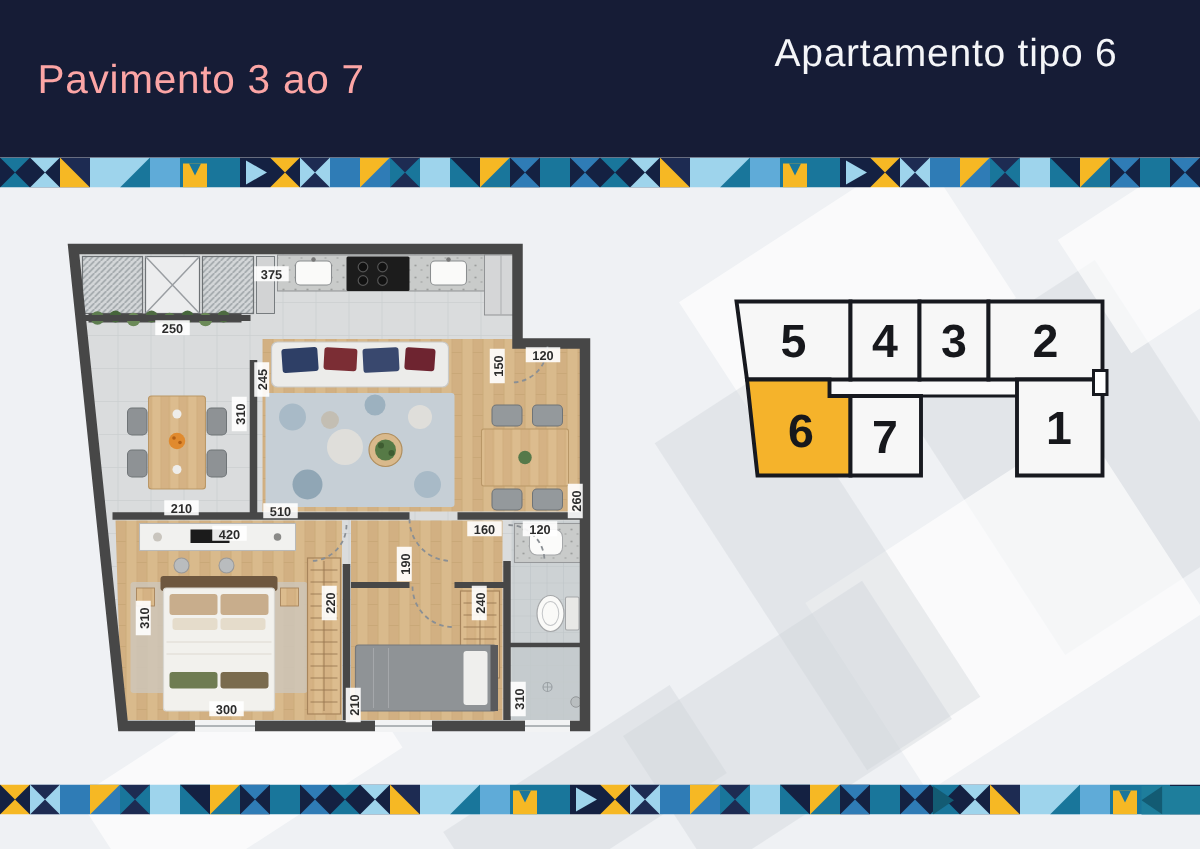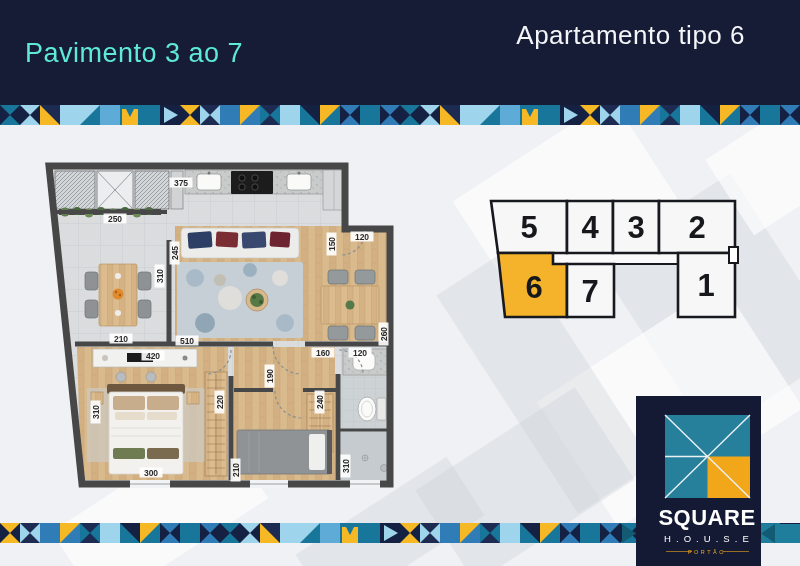--- a/index.html
+++ b/index.html
@@ -4,21 +4,21 @@
 <style>
   html,body{margin:0;padding:0;}
   body{width:800px;height:566px;overflow:hidden;position:relative;
        font-family:"Liberation Sans", sans-serif;}
   .canvas{position:absolute;left:0;top:0;width:800px;height:566px;background:#EFF1F4;overflow:hidden;}
   
   .wm{position:absolute;background:rgba(255,255,255,.65);transform:rotate(-33deg);}
   .wm.g{background:rgba(206,211,216,.38);}
   
   .header{position:absolute;left:0;top:0;width:800px;height:105px;background:#161C36;z-index:4;}
-  .title-left{position:absolute;left:25px;top:38px;font-size:27px;color:#5eead4;letter-spacing:.5px;}
+  .title-left{position:absolute;left:25px;top:38px;font-size:27px;color:#fca5a5;letter-spacing:.5px;}
   .title-right{position:absolute;right:55px;top:20px;text-align:right;color:#F4F5F8;}
   .title-right .l1{font-size:26px;letter-spacing:.5px;}
   .title-right .l2{font-size:26px;letter-spacing:.5px;margin-top:3px;}
   .title-right sup{font-size:62%;}
   
   .strip{position:absolute;left:0;width:800px;height:20px;z-index:2;font-size:0;line-height:0;}
   .strip-top{top:105px;}
   .strip-bottom{top:523px;}
   
   .plan{position:absolute;left:35px;top:158px;z-index:3;}
@@ -572,29 +572,18 @@
       <rect x="244" y="54" width="9" height="16" fill="#FFFFFF" stroke="#17191F" stroke-width="2"></rect>
       <text x="44" y="45" text-anchor="middle" font-size="31" font-weight="bold" fill="#17181C" font-family="Liberation Sans, sans-serif">5</text>
       <text x="105" y="45" text-anchor="middle" font-size="31" font-weight="bold" fill="#17181C" font-family="Liberation Sans, sans-serif">4</text>
       <text x="151" y="45" text-anchor="middle" font-size="31" font-weight="bold" fill="#17181C" font-family="Liberation Sans, sans-serif">3</text>
       <text x="212" y="45" text-anchor="middle" font-size="31" font-weight="bold" fill="#17181C" font-family="Liberation Sans, sans-serif">2</text>
       <text x="49" y="105" text-anchor="middle" font-size="31" font-weight="bold" fill="#17181C" font-family="Liberation Sans, sans-serif">6</text>
       <text x="105" y="109" text-anchor="middle" font-size="31" font-weight="bold" fill="#17181C" font-family="Liberation Sans, sans-serif">7</text>
       <text x="221" y="103" text-anchor="middle" font-size="31" font-weight="bold" fill="#17181C" font-family="Liberation Sans, sans-serif">1</text>
     </svg>
 
-  <div class="logo-box">
-    <svg width="125" height="170" viewBox="0 0 125 170">
-      <rect x="29" y="19" width="85" height="83" fill="#27809B"></rect>
-      <rect x="71.5" y="60.5" width="42.5" height="41.5" fill="#F2A71B"></rect>
-      <path d="M29,19 L114,102 M114,19 L29,102 M29,60.5 H71.5" stroke="#EAF2F5" stroke-width="1.4" fill="none"></path>
-      <text id="logoBrand" x="71" y="129" text-anchor="middle" fill="#FFFFFF" font-size="22" font-weight="bold" letter-spacing="0.5" font-family="Liberation Sans, sans-serif">SQUARE</text>
-      <text id="logoSub" x="71" y="146" text-anchor="middle" fill="#FFFFFF" font-size="9.5" letter-spacing="1.2" font-family="Liberation Sans, sans-serif">H . O . U . S . E</text>
-      <path d="M30,155.5 H56 M87,155.5 H113" stroke="#F2A71B" stroke-width="0.6"></path>
-      <text id="logoTag" x="71" y="158" text-anchor="middle" fill="#F2A71B" font-size="5.5" letter-spacing="2.5" font-family="Liberation Sans, sans-serif">PORTÃO</text>
-    </svg>
-  </div>
   <div class="ribbon-l"></div>
   <div class="ribbon-r">
       <div class="fold"></div>
     </div>
 
 </div>
 
 </body></html>

